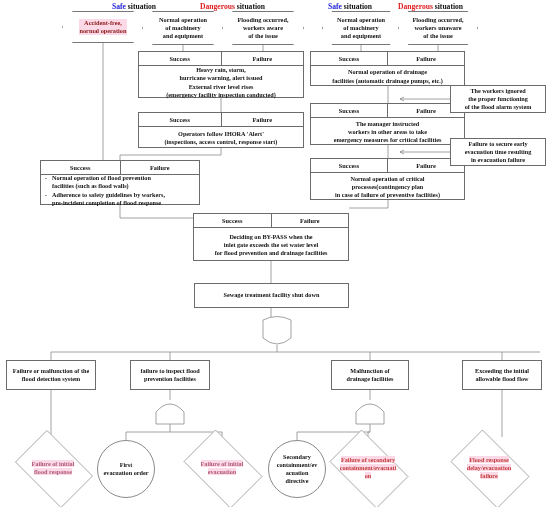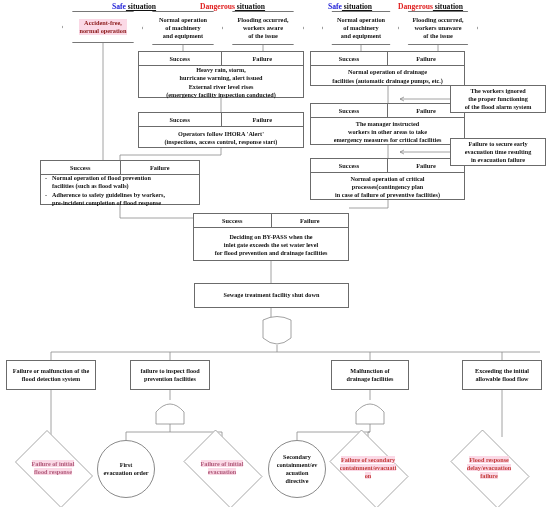--- a/index.html
+++ b/index.html
@@ -10,21 +10,21 @@
   }
   .canvas{position:absolute;left:0;top:0;width:550px;height:507px;}
   svg.lines{position:absolute;left:0;top:0;width:550px;height:507px;pointer-events:none;}
 
   .hdr{
     position:absolute;font-size:7.6px;font-weight:bold;white-space:nowrap;
     text-align:center;
   }
   .hdr .safe{color:#1a1ad6;text-align:center;}
   .hdr .danger{color:#e02020;}
-  .hdr .plain{color:#111;text-decoration:underline;}
+  .hdr .plain{color:#111;}
 
   
   .hex{
     position:absolute;display:flex;align-items:center;justify-content:center;
     text-align:center;font-size:6.3px;font-weight:bold;line-height:1.25;
     background:#fff;border:1px solid #777;
     clip-path:polygon(13% 0%,87% 0%,100% 50%,87% 100%,13% 100%,0% 50%);
     padding:0 6px;box-sizing:border-box;
   }
   .hex.hl{color:#8b1a1a;}

